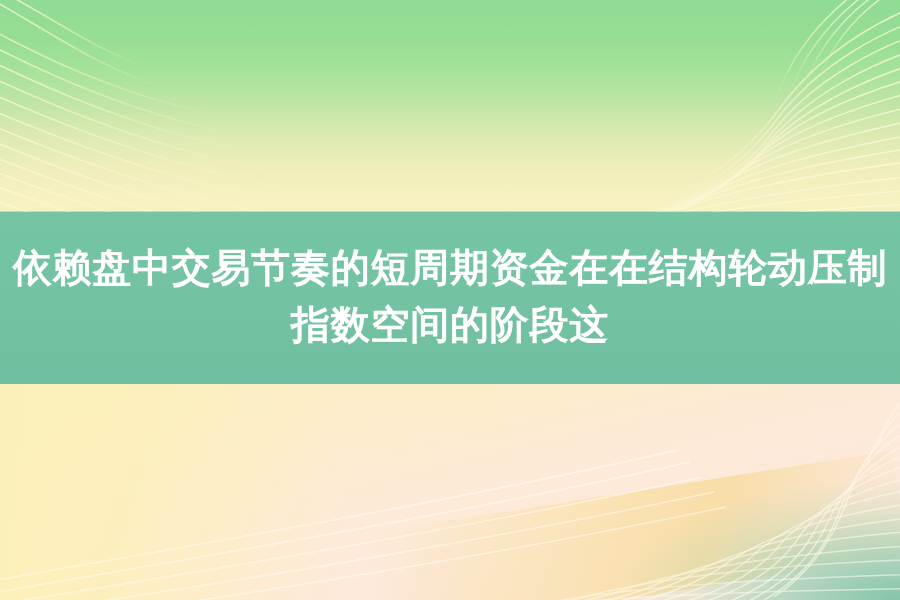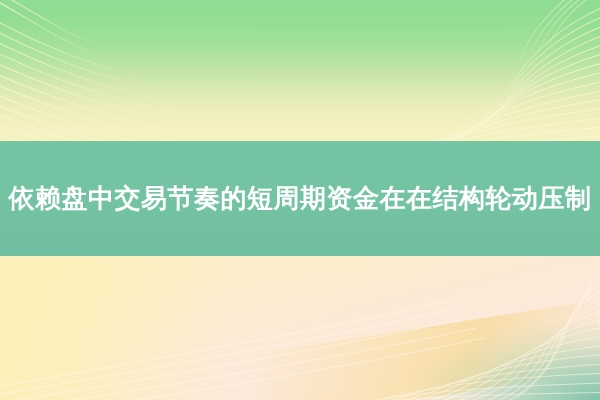--- a/index.html
+++ b/index.html
@@ -185,15 +185,16 @@
       <path d="M-20,398 C 140,370 300,344 460,308"></path>
       <path d="M-20,406 C 140,380 304,354 468,318"></path>
       <path d="M-20,414 C 142,390 308,364 476,328"></path>
       <path d="M-20,422 C 144,400 312,374 484,338"></path>
       <path d="M-20,390 C 136,362 294,336 452,300"></path>
     </g>
   </svg>
 
   <div class="caption">
     <div class="caption-line">依赖盘中交易节奏的短周期资金在在结构轮动压制</div>
+    <div class="caption-line">指数空间的阶段这</div>
   </div>
 
 </div>
 
 </body></html>

